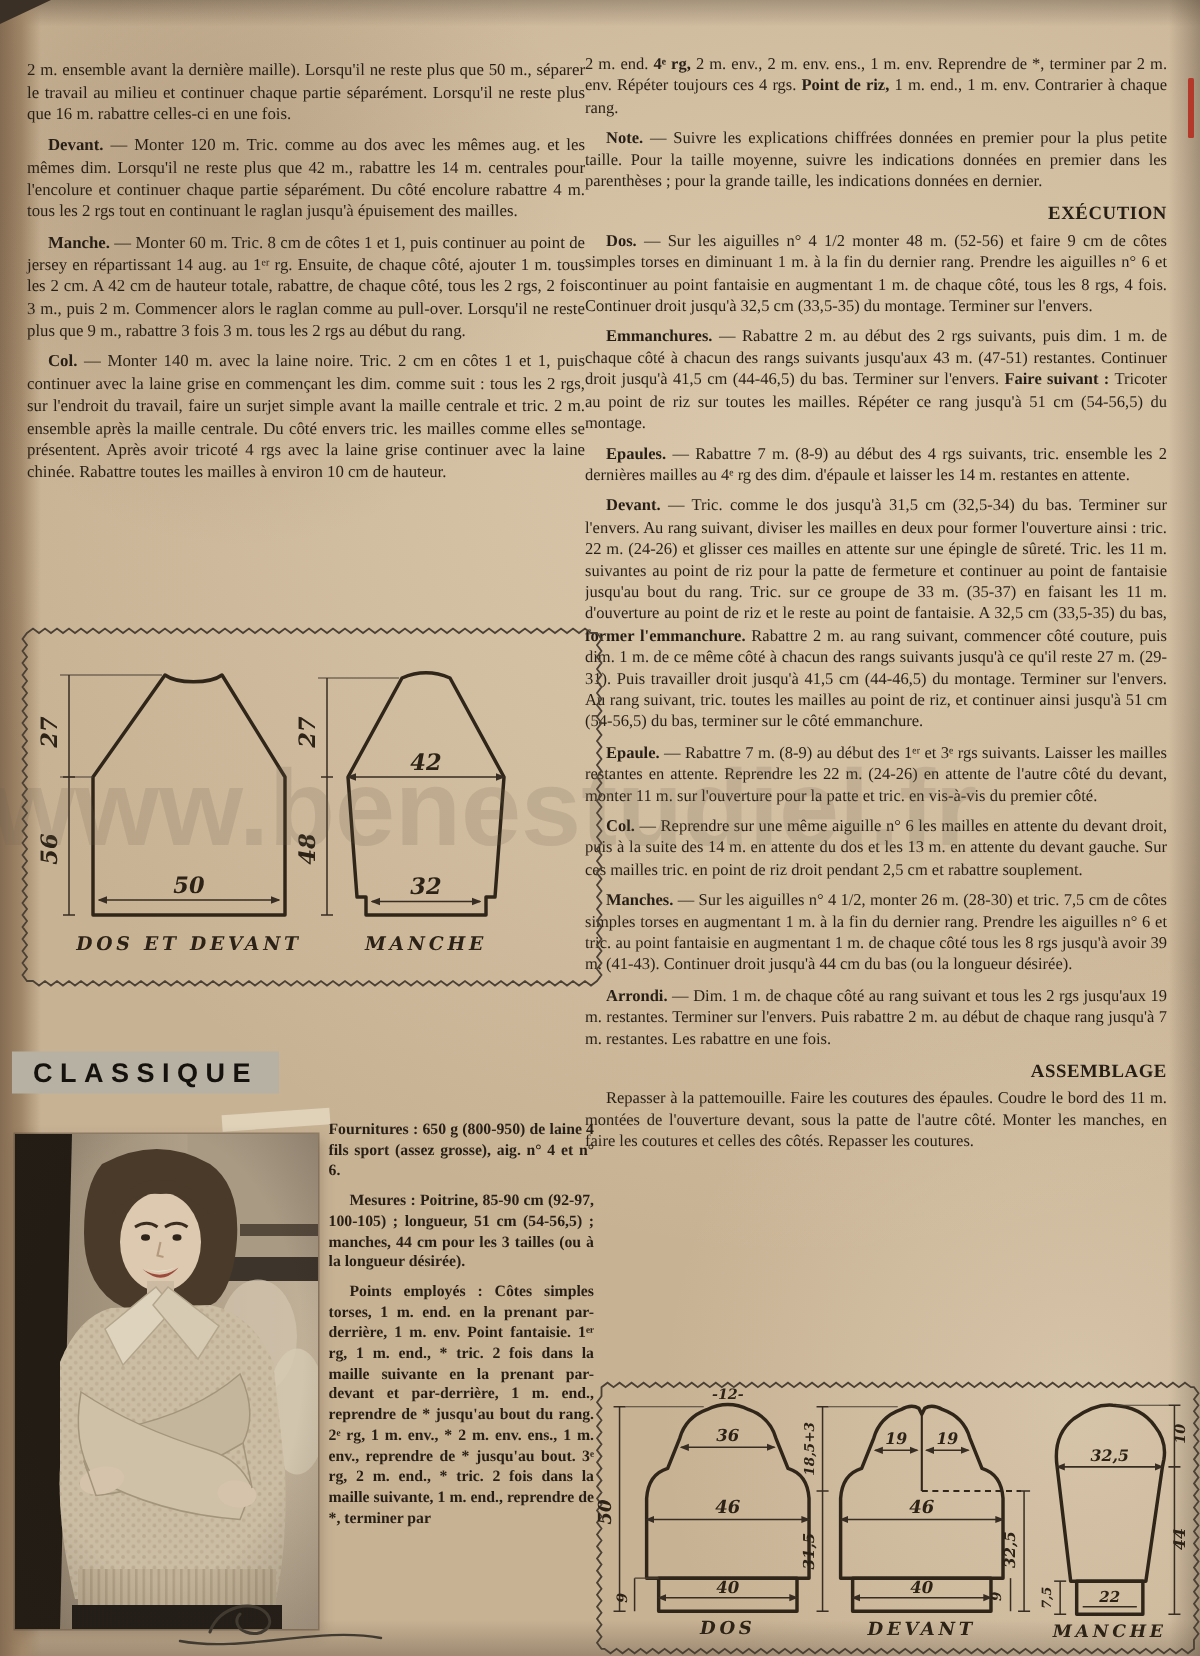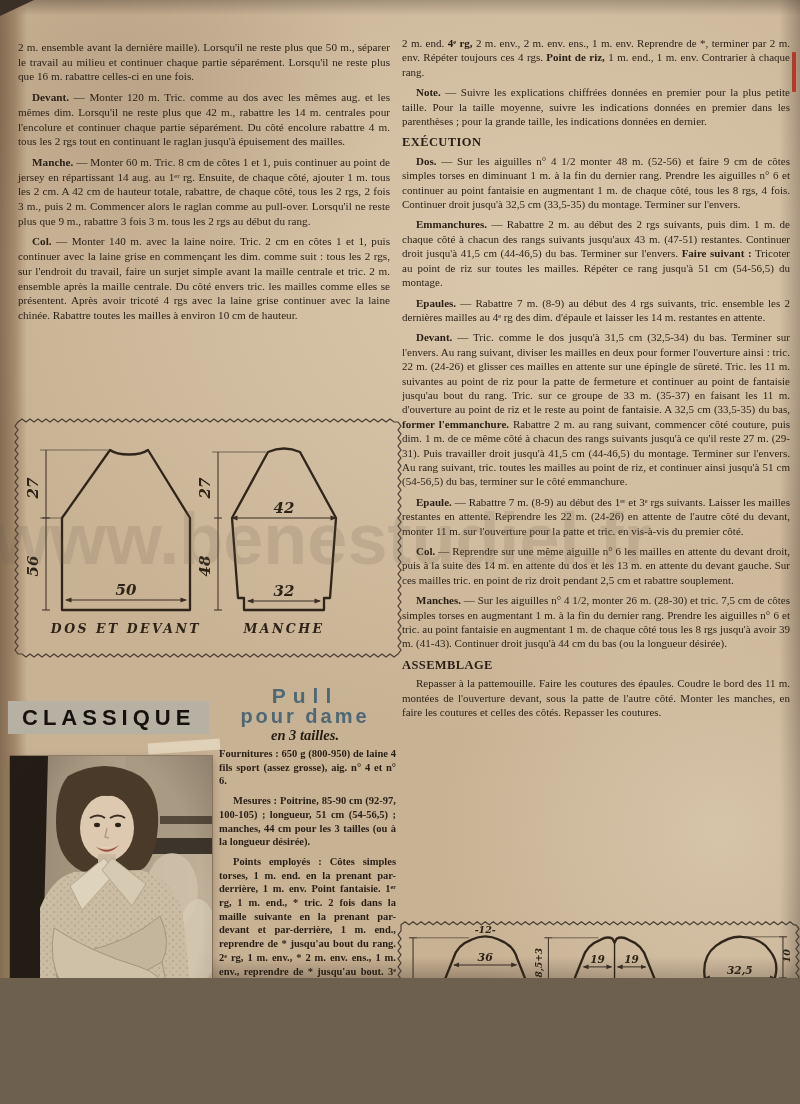--- a/index.html
+++ b/index.html
@@ -1,39 +1,39 @@
 <!DOCTYPE html>
 <html><head>
 <meta charset="utf-8">
 <style>
   html,body{margin:0;padding:0;background:#6e604e;}
-  .page{position:relative;width:800px;height:978px;overflow:hidden;
+  .page{position:relative;width:800px;height:1104px;overflow:hidden;
     color:#271f15;
     font-family:"Liberation Serif","DejaVu Serif",serif;
     background:
       radial-gradient(120% 80% at 68% 28%, rgba(238,224,198,.5), rgba(238,224,198,0) 60%),
       radial-gradient(40% 30% at 20% 12%, rgba(120,95,70,.28), rgba(120,95,70,0) 70%),
       radial-gradient(50% 40% at 90% 85%, rgba(236,224,200,.4), rgba(236,224,200,0) 70%),
       linear-gradient(90deg, #846c52 0, #a18769 1.8%, rgba(0,0,0,0) 3.4%),
       linear-gradient(270deg, rgba(70,54,40,.45) 0, rgba(70,54,40,0) 2.6%),
       linear-gradient(180deg, rgba(58,46,34,.38) 0, rgba(58,46,34,0) 1.6%),
       linear-gradient(0deg, rgba(58,46,34,.30) 0, rgba(58,46,34,0) 2.2%),
       #c8b294;}
   .corner-wedge{position:absolute;left:0;top:0;width:0;height:0;
     border-top:16px solid #3a3026;border-right:34px solid transparent;}
   .col{position:absolute;text-align:justify;}
   .col p{margin:0 0 6px;text-indent:14px;}
   .col p.noindent{text-indent:0;}
   .col-left{left:18px;top:40px;width:372px;font-size:11.2px;line-height:14.7px;}
-  .col-right{left:402px;top:36px;width:388px;height:884px;font-size:11px;line-height:14.4px;overflow:hidden;}
+  .col-right{left:390px;top:36px;width:388px;height:884px;font-size:11px;line-height:14.4px;overflow:hidden;}
   .col-mid{left:219px;top:747px;width:177px;height:357px;font-size:10.5px;line-height:13.7px;overflow:hidden;font-weight:bold;}
-  .sec-head{font-weight:bold;font-size:12.5px;letter-spacing:.4px;margin:7px 0 4px;text-align:left;}
+  .sec-head{font-weight:bold;font-size:12.5px;letter-spacing:.4px;margin:7px 0 4px;text-align:right;}
   .classique{position:absolute;left:8px;top:701px;background:#b6b1a3;color:#15110c;
     font-family:"Liberation Sans","DejaVu Sans",sans-serif;font-weight:bold;
-    font-size:22px;letter-spacing:5px;padding:4px 14px 3px;z-index:3;}
+    font-size:18px;letter-spacing:5px;padding:4px 14px 3px;z-index:3;}
   .pull-head{position:absolute;left:214px;top:685px;width:182px;text-align:center;z-index:3;}
   .pull-l1,.pull-l2{color:#4e6876;font-family:"Liberation Sans","DejaVu Sans",sans-serif;font-weight:bold;}
   .pull-l1{font-size:21px;letter-spacing:7px;line-height:21px;}
   .pull-l2{font-size:20px;letter-spacing:3px;line-height:21px;}
   .pull-sub{color:#241d13;font-style:italic;font-weight:bold;font-size:14.5px;line-height:17px;}
   .watermark{position:absolute;left:-6px;top:498px;z-index:6;pointer-events:none;
     font-family:"Liberation Sans","DejaVu Sans",sans-serif;font-weight:bold;
     font-size:72px;color:rgba(104,94,80,.17);white-space:nowrap;letter-spacing:0px;}
   .diagram{position:absolute;z-index:2;}
   #diaTop{left:12px;top:414px;}
@@ -102,25 +102,20 @@
       <text class="num" font-size="15" text-anchor="middle" x="272" y="99">42</text>
       <text class="num" font-size="15" text-anchor="middle" x="272" y="182">32</text>
     </g>
     <text class="cap" font-size="12.5" text-anchor="middle" x="114" y="219">DOS ET DEVANT</text>
     <text class="cap" font-size="12.5" text-anchor="middle" x="272" y="219">MANCHE</text>
   </svg>
 
   <div class="classique">CLASSIQUE</div>
   <div class="paper-scrap"></div>
 
-  <div class="pull-head">
-    <div class="pull-l1">Pull</div>
-    <div class="pull-l2">pour dame</div>
-    <div class="pull-sub">en 3 tailles.</div>
-  </div>
 
   <div class="col col-mid">
       <p class="noindent"><b>Fournitures </b><span>: 650 g (800-950) de laine 4 fils sport (assez grosse), aig. n° 4 et n° 6.</span></p>
       <p><b>Mesures </b><span>: Poitrine, 85-90 cm (92-97, 100-105) ; longueur, 51 cm (54-56,5) ; manches, 44 cm pour les 3 tailles (ou à la longueur désirée).</span></p>
       <p><b>Points employés </b><span>: </span><b>Côtes simples torses,</b><span> 1 m. end. en la prenant par-derrière, 1 m. env. </span><b>Point fantaisie.</b><span> </span><b>1ᵉʳ rg,</b><span> 1 m. end., * tric. 2 fois dans la maille suivante en la prenant par-devant et par-derrière, 1 m. end., reprendre de * jusqu'au bout du rang. </span><b>2ᵉ rg,</b><span> 1 m. env., * 2 m. env. ens., 1 m. env., reprendre de * jusqu'au bout. </span><b>3ᵉ rg,</b><span> 2 m. end., * tric. 2 fois dans la maille suivante, 1 m. end., reprendre de *, terminer par</span></p>
     </div>
 
   <div class="photo">
     <svg width="202" height="330" viewBox="0 0 202 330">
       <defs>
@@ -183,20 +178,21 @@
       </div>
     <div class="sec-head">EXÉCUTION</div>
     <div>
         <p><b>Dos. </b><span>— Sur les aiguilles n° 4 1/2 monter 48 m. (52-56) et faire 9 cm de côtes simples torses en diminuant 1 m. à la fin du dernier rang. Prendre les aiguilles n° 6 et continuer au point fantaisie en augmentant 1 m. de chaque côté, tous les 8 rgs, 4 fois. Continuer droit jusqu'à 32,5 cm (33,5-35) du montage. Terminer sur l'envers.</span></p>
         <p><b>Emmanchures. </b><span>— Rabattre 2 m. au début des 2 rgs suivants, puis dim. 1 m. de chaque côté à chacun des rangs suivants jusqu'aux 43 m. (47-51) restantes. Continuer droit jusqu'à 41,5 cm (44-46,5) du bas. Terminer sur l'envers. </span><b>Faire suivant :</b><span> Tricoter au point de riz sur toutes les mailles. Répéter ce rang jusqu'à 51 cm (54-56,5) du montage.</span></p>
         <p><b>Epaules. </b><span>— Rabattre 7 m. (8-9) au début des 4 rgs suivants, tric. ensemble les 2 dernières mailles au 4ᵉ rg des dim. d'épaule et laisser les 14 m. restantes en attente.</span></p>
         <p><b>Devant. </b><span>— Tric. comme le dos jusqu'à 31,5 cm (32,5-34) du bas. Terminer sur l'envers. Au rang suivant, diviser les mailles en deux pour former l'ouverture ainsi : tric. 22 m. (24-26) et glisser ces mailles en attente sur une épingle de sûreté. Tric. les 11 m. suivantes au point de riz pour la patte de fermeture et continuer au point de fantaisie jusqu'au bout du rang. Tric. sur ce groupe de 33 m. (35-37) en faisant les 11 m. d'ouverture au point de riz et le reste au point de fantaisie. A 32,5 cm (33,5-35) du bas, </span><b>former l'emmanchure.</b><span> Rabattre 2 m. au rang suivant, commencer côté couture, puis dim. 1 m. de ce même côté à chacun des rangs suivants jusqu'à ce qu'il reste 27 m. (29-31). Puis travailler droit jusqu'à 41,5 cm (44-46,5) du montage. Terminer sur l'envers. Au rang suivant, tric. toutes les mailles au point de riz, et continuer ainsi jusqu'à 51 cm (54-56,5) du bas, terminer sur le côté emmanchure.</span></p>
         <p><b>Epaule. </b><span>— Rabattre 7 m. (8-9) au début des 1ᵉʳ et 3ᵉ rgs suivants. Laisser les mailles restantes en attente. Reprendre les 22 m. (24-26) en attente de l'autre côté du devant, monter 11 m. sur l'ouverture pour la patte et tric. en vis-à-vis du premier côté.</span></p>
         <p><b>Col. </b><span>— Reprendre sur une même aiguille n° 6 les mailles en attente du devant droit, puis à la suite des 14 m. en attente du dos et les 13 m. en attente du devant gauche. Sur ces mailles tric. en point de riz droit pendant 2,5 cm et rabattre souplement.</span></p>
         <p><b>Manches. </b><span>— Sur les aiguilles n° 4 1/2, monter 26 m. (28-30) et tric. 7,5 cm de côtes simples torses en augmentant 1 m. à la fin du dernier rang. Prendre les aiguilles n° 6 et tric. au point fantaisie en augmentant 1 m. de chaque côté tous les 8 rgs jusqu'à avoir 39 m. (41-43). Continuer droit jusqu'à 44 cm du bas (ou la longueur désirée).</span></p>
+        <p><b>Arrondi. </b><span>— Dim. 1 m. de chaque côté au rang suivant et tous les 2 rgs jusqu'aux 19 m. restantes. Terminer sur l'envers. Puis rabattre 2 m. au début de chaque rang jusqu'à 7 m. restantes. Les rabattre en une fois.</span></p>
       </div>
     <div class="sec-head">ASSEMBLAGE</div>
     <div>
         <p><span>Repasser à la pattemouille. Faire les coutures des épaules. Coudre le bord des 11 m. montées de l'ouverture devant, sous la patte de l'autre côté. Monter les manches, en faire les coutures et celles des côtés. Repasser les coutures.</span></p>
       </div>
   </div>
 
   <svg id="diaBot" class="diagram" width="403" height="184" viewBox="0 0 402 182">
     <defs>
       <marker id="arB" viewBox="0 0 10 10" refX="8.5" refY="5" markerWidth="6" markerHeight="6" orient="auto-start-reverse">

